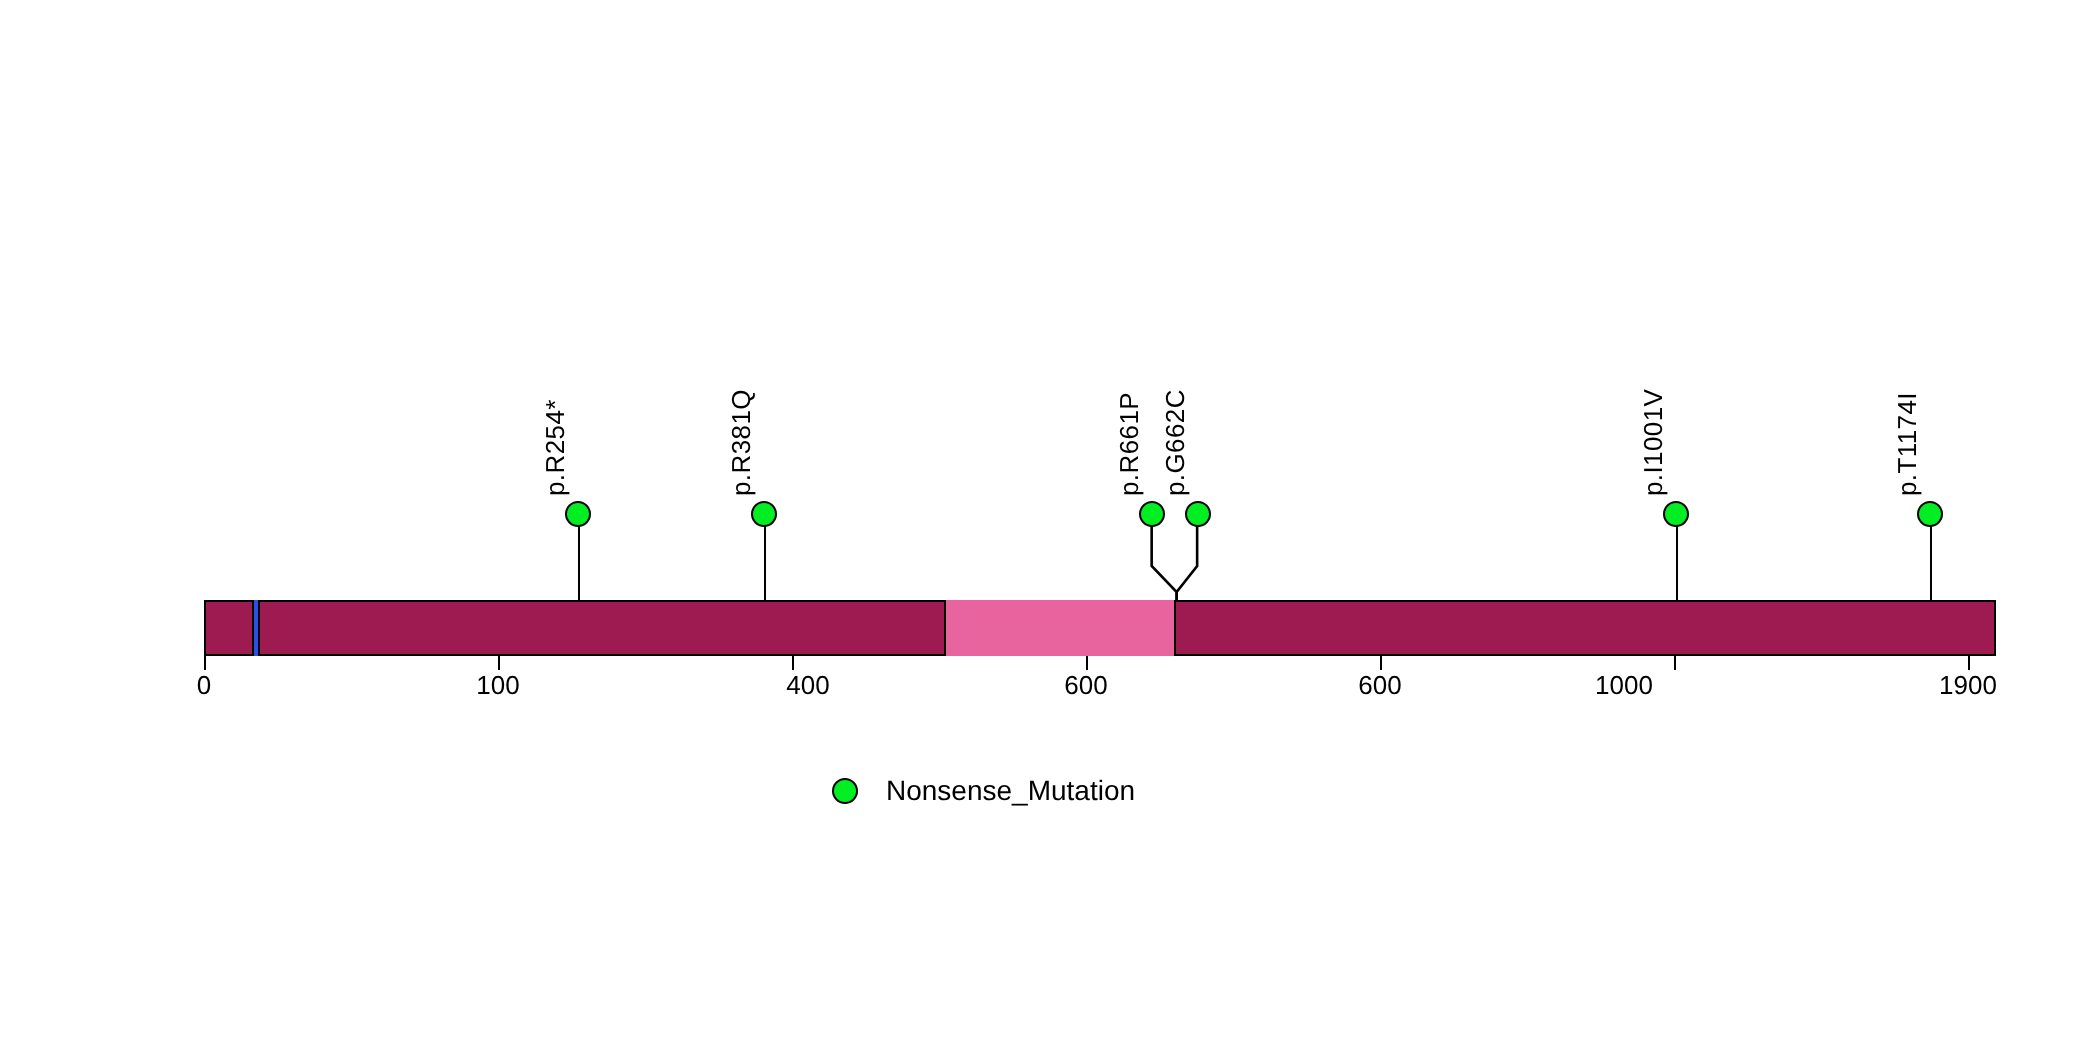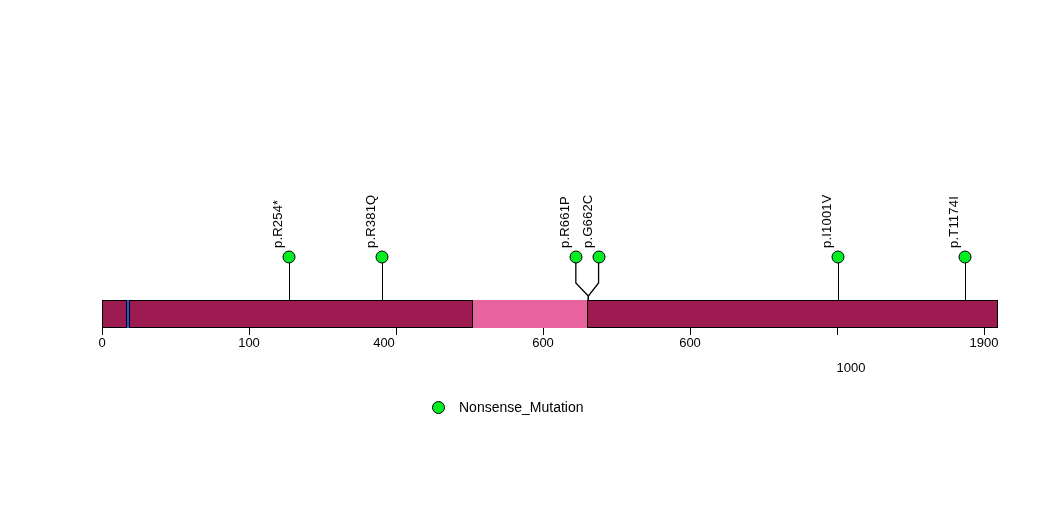--- a/index.html
+++ b/index.html
@@ -101,21 +101,21 @@
 
   
   #legend {
     position: absolute;
     left: 0;
     top: 380px;
     width: 1047px;
     height: 60px;
   }
   .legend-col-domain { position: absolute; left: 110px; top: 6px; }
-  .legend-col-mut { position: absolute; left: 428px; top: 6px; margin-top: 12px; }
+  .legend-col-mut { position: absolute; left: 412px; top: 6px; }
   .legend-row {
     display: flex;
     align-items: center;
     height: 18px;
     margin-bottom: 2px;
   }
   .legend-swatch {
     width: 50px;
     height: 13px;
     box-sizing: border-box;
@@ -174,27 +174,27 @@
         <div class="domain-region" title="Flexible hinge." style="left: 370.44px; width: 115.395px; background: rgb(232, 100, 159);"></div>
       </div>
   </div>
 
   <div id="axis">
       <div class="tick-mark" style="left: 102px;"></div>
       <div class="tick-label" style="left: 102px;">0</div>
       <div class="tick-mark" style="left: 249px;"></div>
       <div class="tick-label" style="left: 249px;">100</div>
       <div class="tick-mark" style="left: 396px;"></div>
-      <div class="tick-label" style="left: 384px;">400</div>
+      <div class="tick-label" style="left: 404px;">400</div>
       <div class="tick-mark" style="left: 543px;"></div>
       <div class="tick-label" style="left: 543px;">600</div>
       <div class="tick-mark" style="left: 690px;"></div>
       <div class="tick-label" style="left: 690px;">600</div>
       <div class="tick-mark" style="left: 837px;"></div>
-      <div class="tick-label" style="left: 851px; margin-top: 25px;">1000</div>
+      <div class="tick-label" style="left: 812px;">1000</div>
       <div class="tick-mark" style="left: 984px;"></div>
       <div class="tick-label" style="left: 984px;">1900</div>
     </div>
 
   <div id="legend">
     <div class="legend-col-mut" id="legend-mutations">
         <div class="legend-row">
           <span class="legend-dot" style="background: rgb(0, 238, 34);"></span>
           <span class="legend-text">Nonsense_Mutation</span>
         </div>

